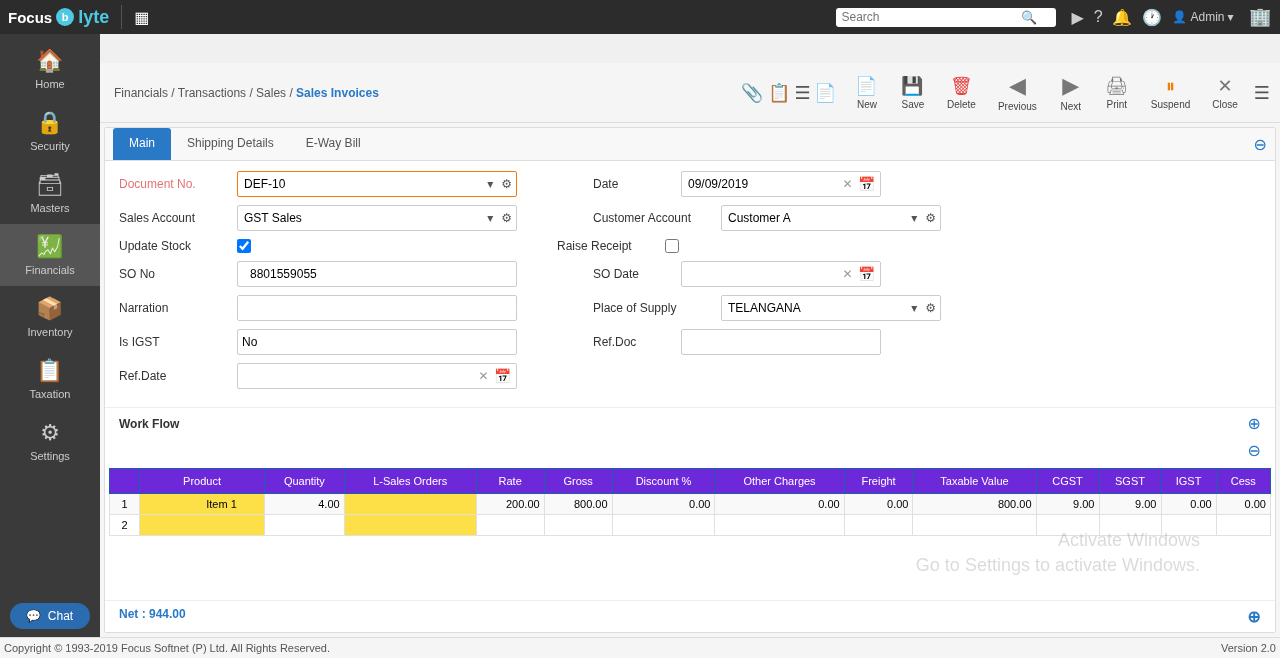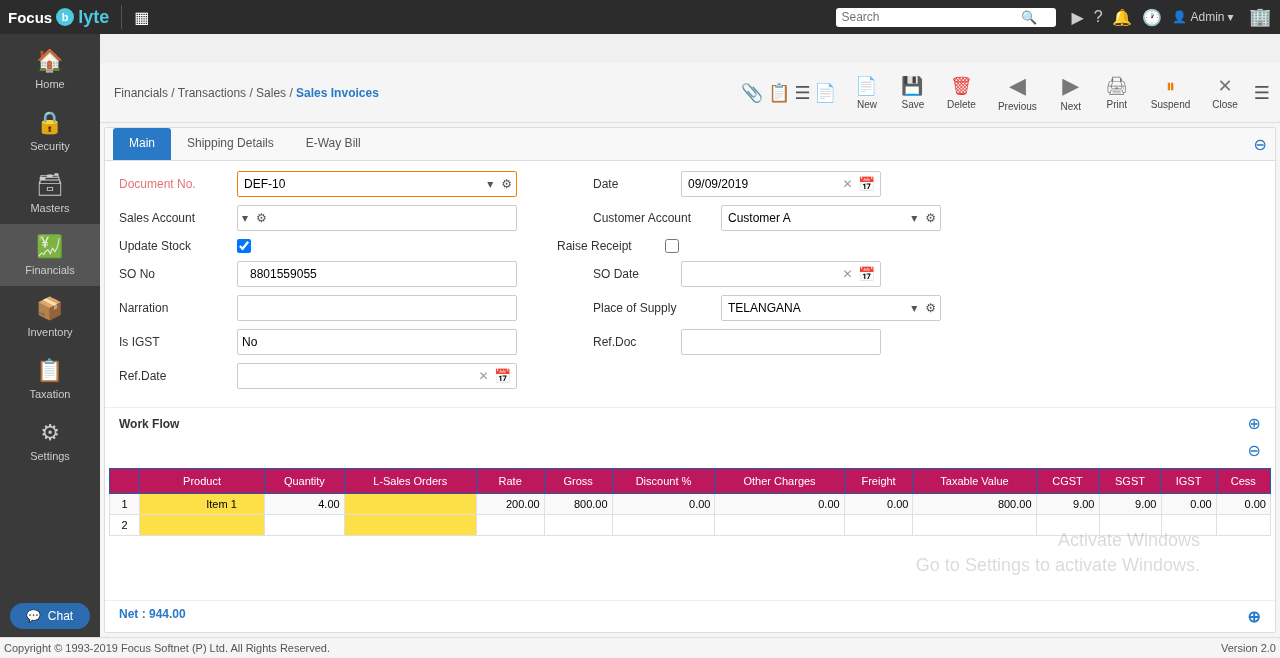--- a/index.html
+++ b/index.html
@@ -252,21 +252,21 @@
       align-items: center;
       justify-content: space-between;
       cursor: pointer;
     }
     .workflow-title { font-size: 12px; color: #333; font-weight: bold; }
     .wf-icon { color: #2979c7; font-size: 16px; cursor: pointer; }
 
     
     .table-section { padding: 6px 4px; flex: 1; }
     .data-table { width: 100%; border-collapse: collapse; font-size: 11px; }
-    .data-table thead tr { background: #be185d; color: white; }
+    .data-table thead tr { background: #6d28d9; color: white; }
     .data-table thead th {
       padding: 6px 4px;
       text-align: center;
       border: 1px solid #1a5fa8;
       font-weight: normal;
       white-space: nowrap;
     }
     .data-table tbody tr:nth-child(odd) { background: #f9f9f9; }
     .data-table tbody tr:nth-child(even) { background: white; }
     .data-table tbody td {
@@ -450,20 +450,21 @@
           <div class="field-date" style="width:200px;">
             <input type="text" value="09/09/2019" style="">
             <span class="date-clear">✕</span>
             <span class="date-cal">📅</span>
           </div>
         </div>
 
         <div class="form-row">
           <span class="label">Sales Account</span>
           <div class="field-combo2" style="width:280px;">
+            <input type="text" value="GST Sales" style="">
             <span class="combo-arrow">▾</span>
             <span class="combo-settings">⚙</span>
           </div>
           <span style="width:60px;"></span>
           <span class="label" style="width:120px;">Customer Account</span>
           <div class="field-combo2" style="width:220px;">
             <input type="text" value="Customer A" style="">
             <span class="combo-arrow">▾</span>
             <span class="combo-settings">⚙</span>
           </div>

